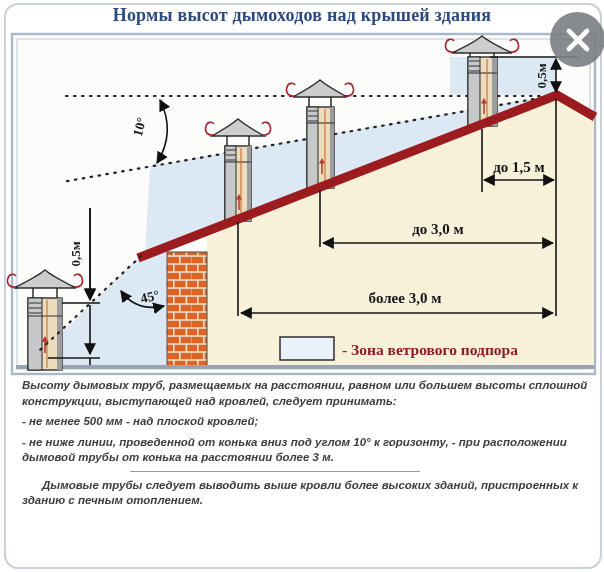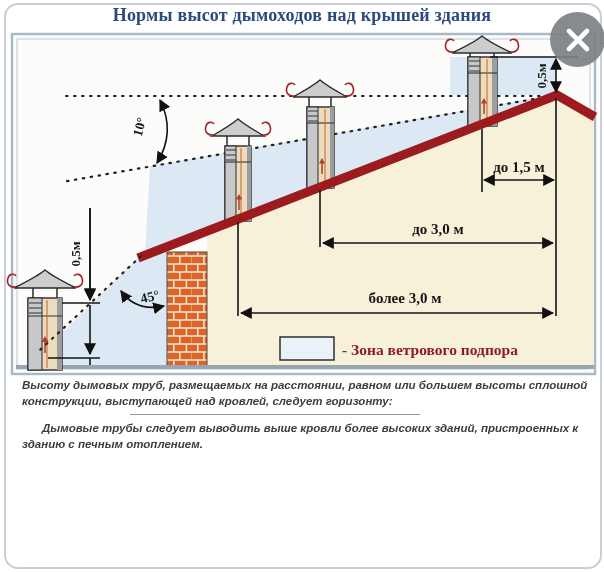--- a/index.html
+++ b/index.html
@@ -168,17 +168,19 @@
     </g>
   </svg>
 
   <div class="close-btn">
     <svg width="26" height="26" viewBox="0 0 26 26">
       <path d="M4,4 L22,22 M22,4 L4,22" stroke="#ffffff" stroke-width="4.6" stroke-linecap="round"></path>
     </svg>
   </div>
 
   <div class="notes">
-    <p>Высоту дымовых труб, размещаемых на расстоянии, равном или большем высоты сплошной конструкции, выступающей над кровлей, следует горизонту:</p>
+    <p>Высоту дымовых труб, размещаемых на расстоянии, равном или большем высоты сплошной конструкции, выступающей над кровлей, следует принимать:</p>
+    <p>- не менее 500 мм - над плоской кровлей;</p>
+    <p>- не ниже линии, проведенной от конька вниз под углом 10° к горизонту, - при расположении дымовой трубы от конька на расстоянии более 3 м.</p>
     <div class="note-divider"></div>
     <p class="footer-note">Дымовые трубы следует выводить выше кровли более высоких зданий, пристроенных к зданию с печным отоплением.</p>
   </div>
 </div>
 
 </body></html>

